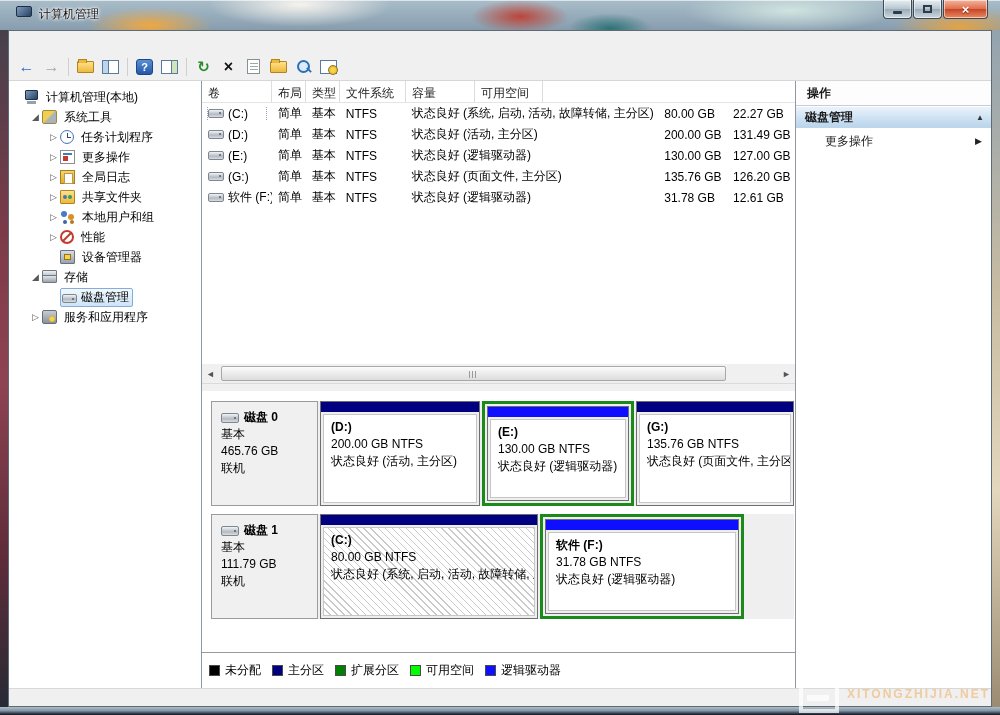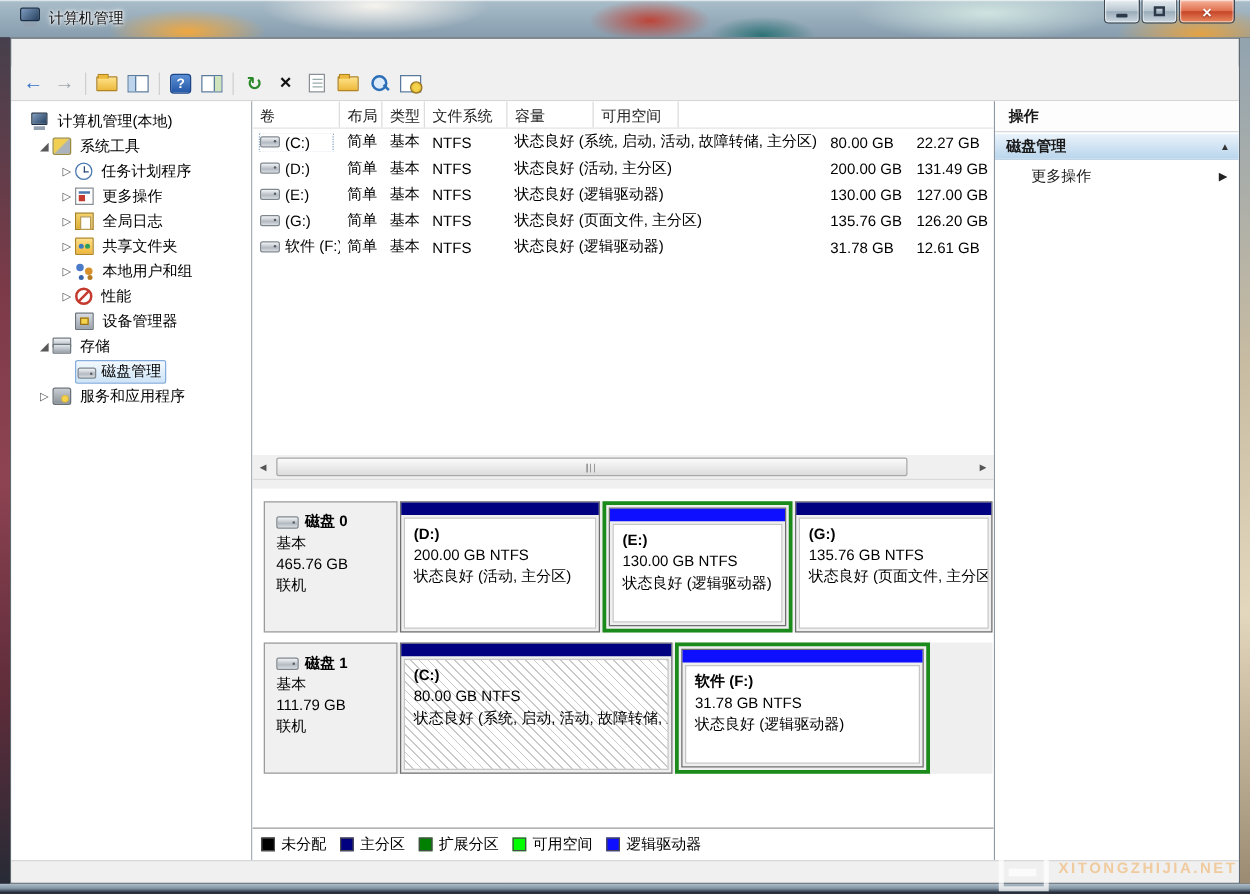--- a/index.html
+++ b/index.html
@@ -139,21 +139,21 @@
   .cbar { height:10px; background:#000080; }
   .cbar.logical { background:#0f0fff; }
   .pbody { position:absolute; top:12px; left:2px; right:2px; bottom:2px; background:#fff; border:1px solid #c6c6c6; padding:4px 7px; line-height:17px; color:#000; overflow:hidden; white-space:nowrap; }
   .pbody .plabel { font-weight:bold; }
   .pbody.hatch { background:repeating-linear-gradient(45deg,#ffffff 0 4px,#c9c9c9 4px 5px); }
   .extwrap { border:3px solid #1a8a1a; background:#efefef; padding:2px; height:105px; position:relative; }
   .extwrap .part { border:1px solid #6e6e6e; height:95px; }
   .extwrap .pbody { top:12px; }
 
   
-  .legend { position:absolute; left:0; right:0; bottom:0; height:26px; background:#fff; border-top:1px solid #9b9b9b; display:flex; align-items:center; gap:11px; padding-left:7px; color:#000; }
+  .legend { position:absolute; left:0; right:0; bottom:0; height:36px; background:#fff; border-top:1px solid #9b9b9b; display:flex; align-items:center; gap:11px; padding-left:7px; color:#000; }
   .lg { display:flex; align-items:center; gap:5px; }
   .sq { width:11px; height:11px; border:1px solid #4a4a4a; flex:none; }
   .sq-unallocated { background:#000000; } .sq-primary { background:#000080; } .sq-extended { background:#008000; }
   .sq-free { background:#00ff00; } .sq-logical { background:#0f0fff; }
 
   
   .actions-title { height:25px; line-height:25px; padding-left:11px; font-weight:bold; color:#1a1a1a; border-bottom:1px solid #c9cdd2; background:#fdfdfd; }
   .actions-group { height:22px; display:flex; align-items:center; padding:0 7px 0 9px; font-weight:bold; color:#1a1a1a;
     background:linear-gradient(#eaf3fb,#b9d5ec); border-top:1px solid #fff; border-bottom:1px solid #c2d5e6; }
   .actions-group .arrow { margin-left:auto; font-size:8px; color:#333; }

